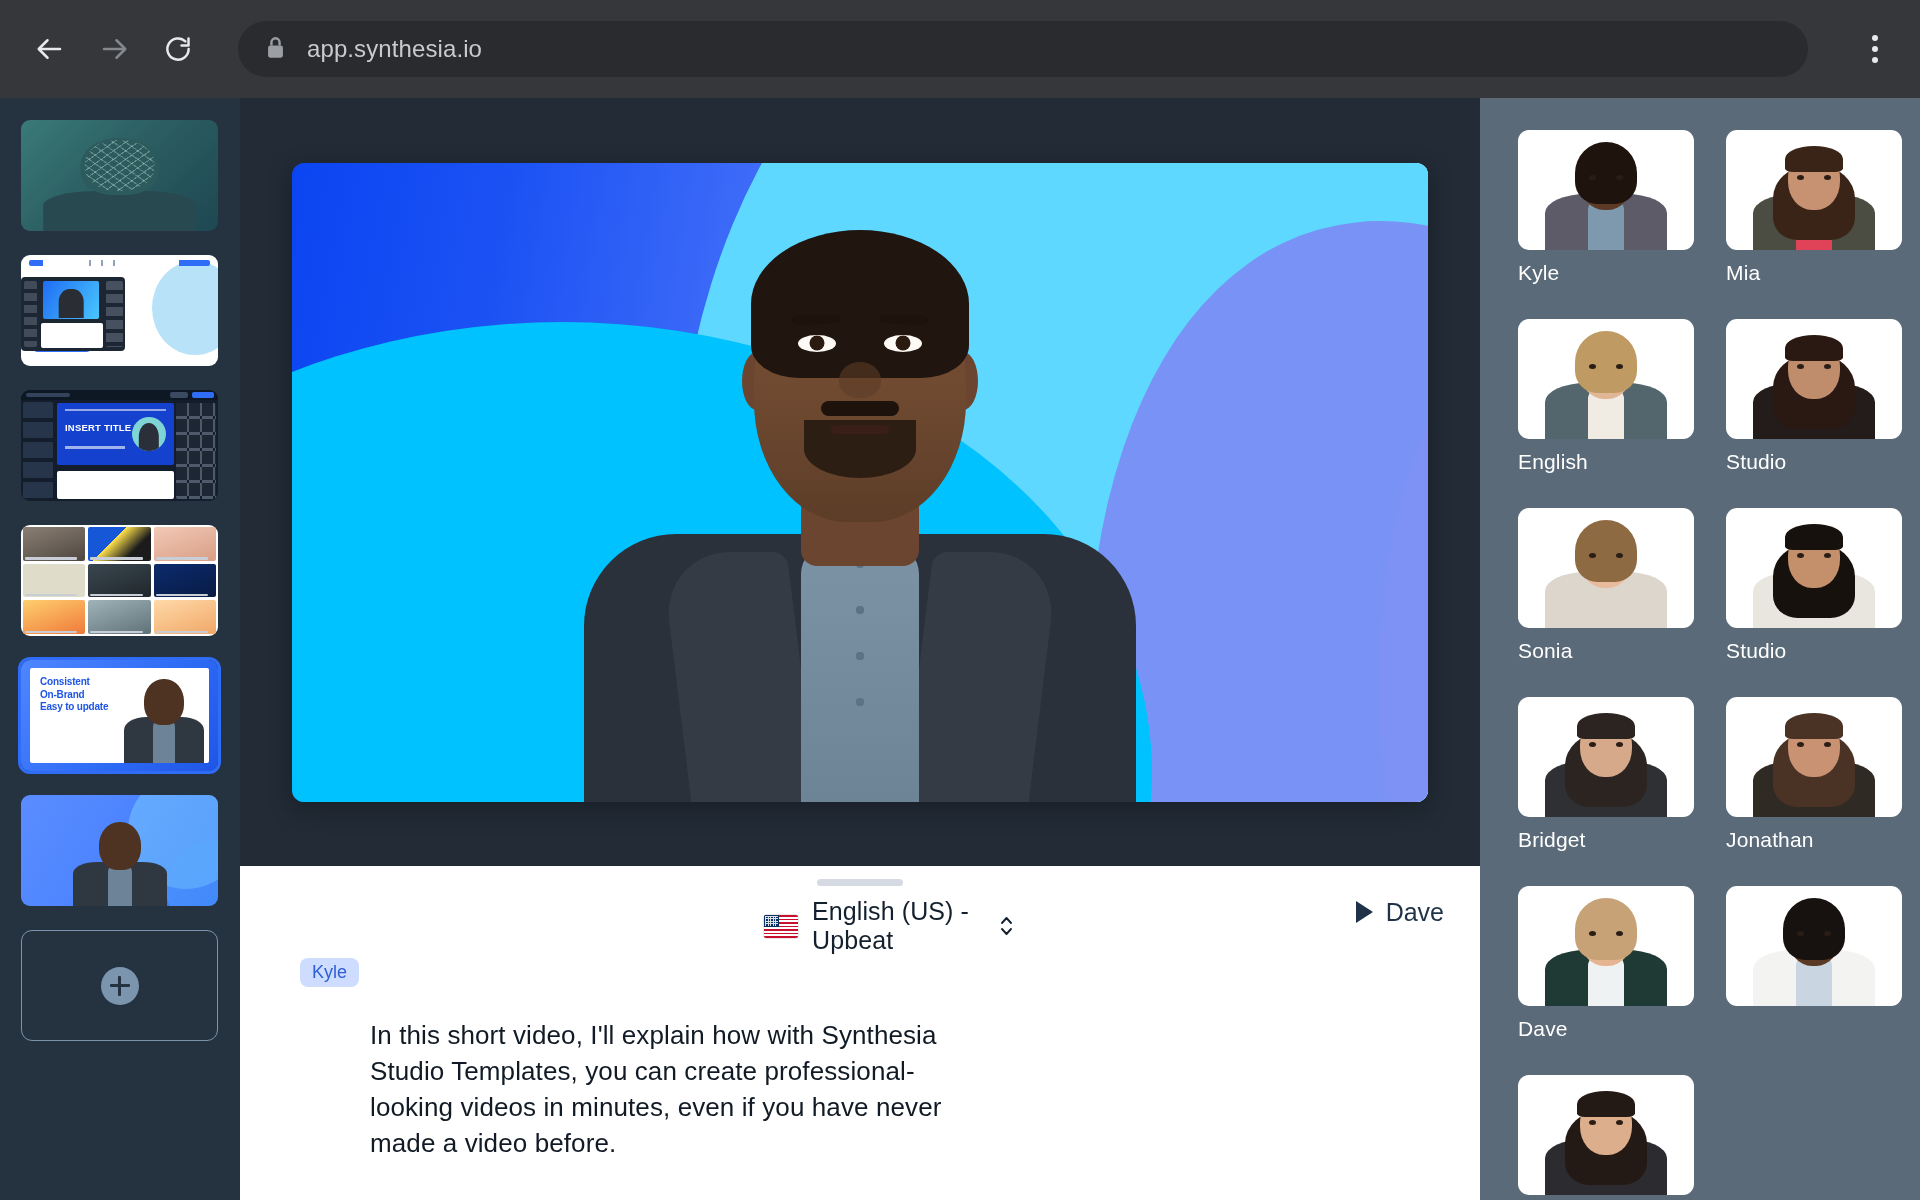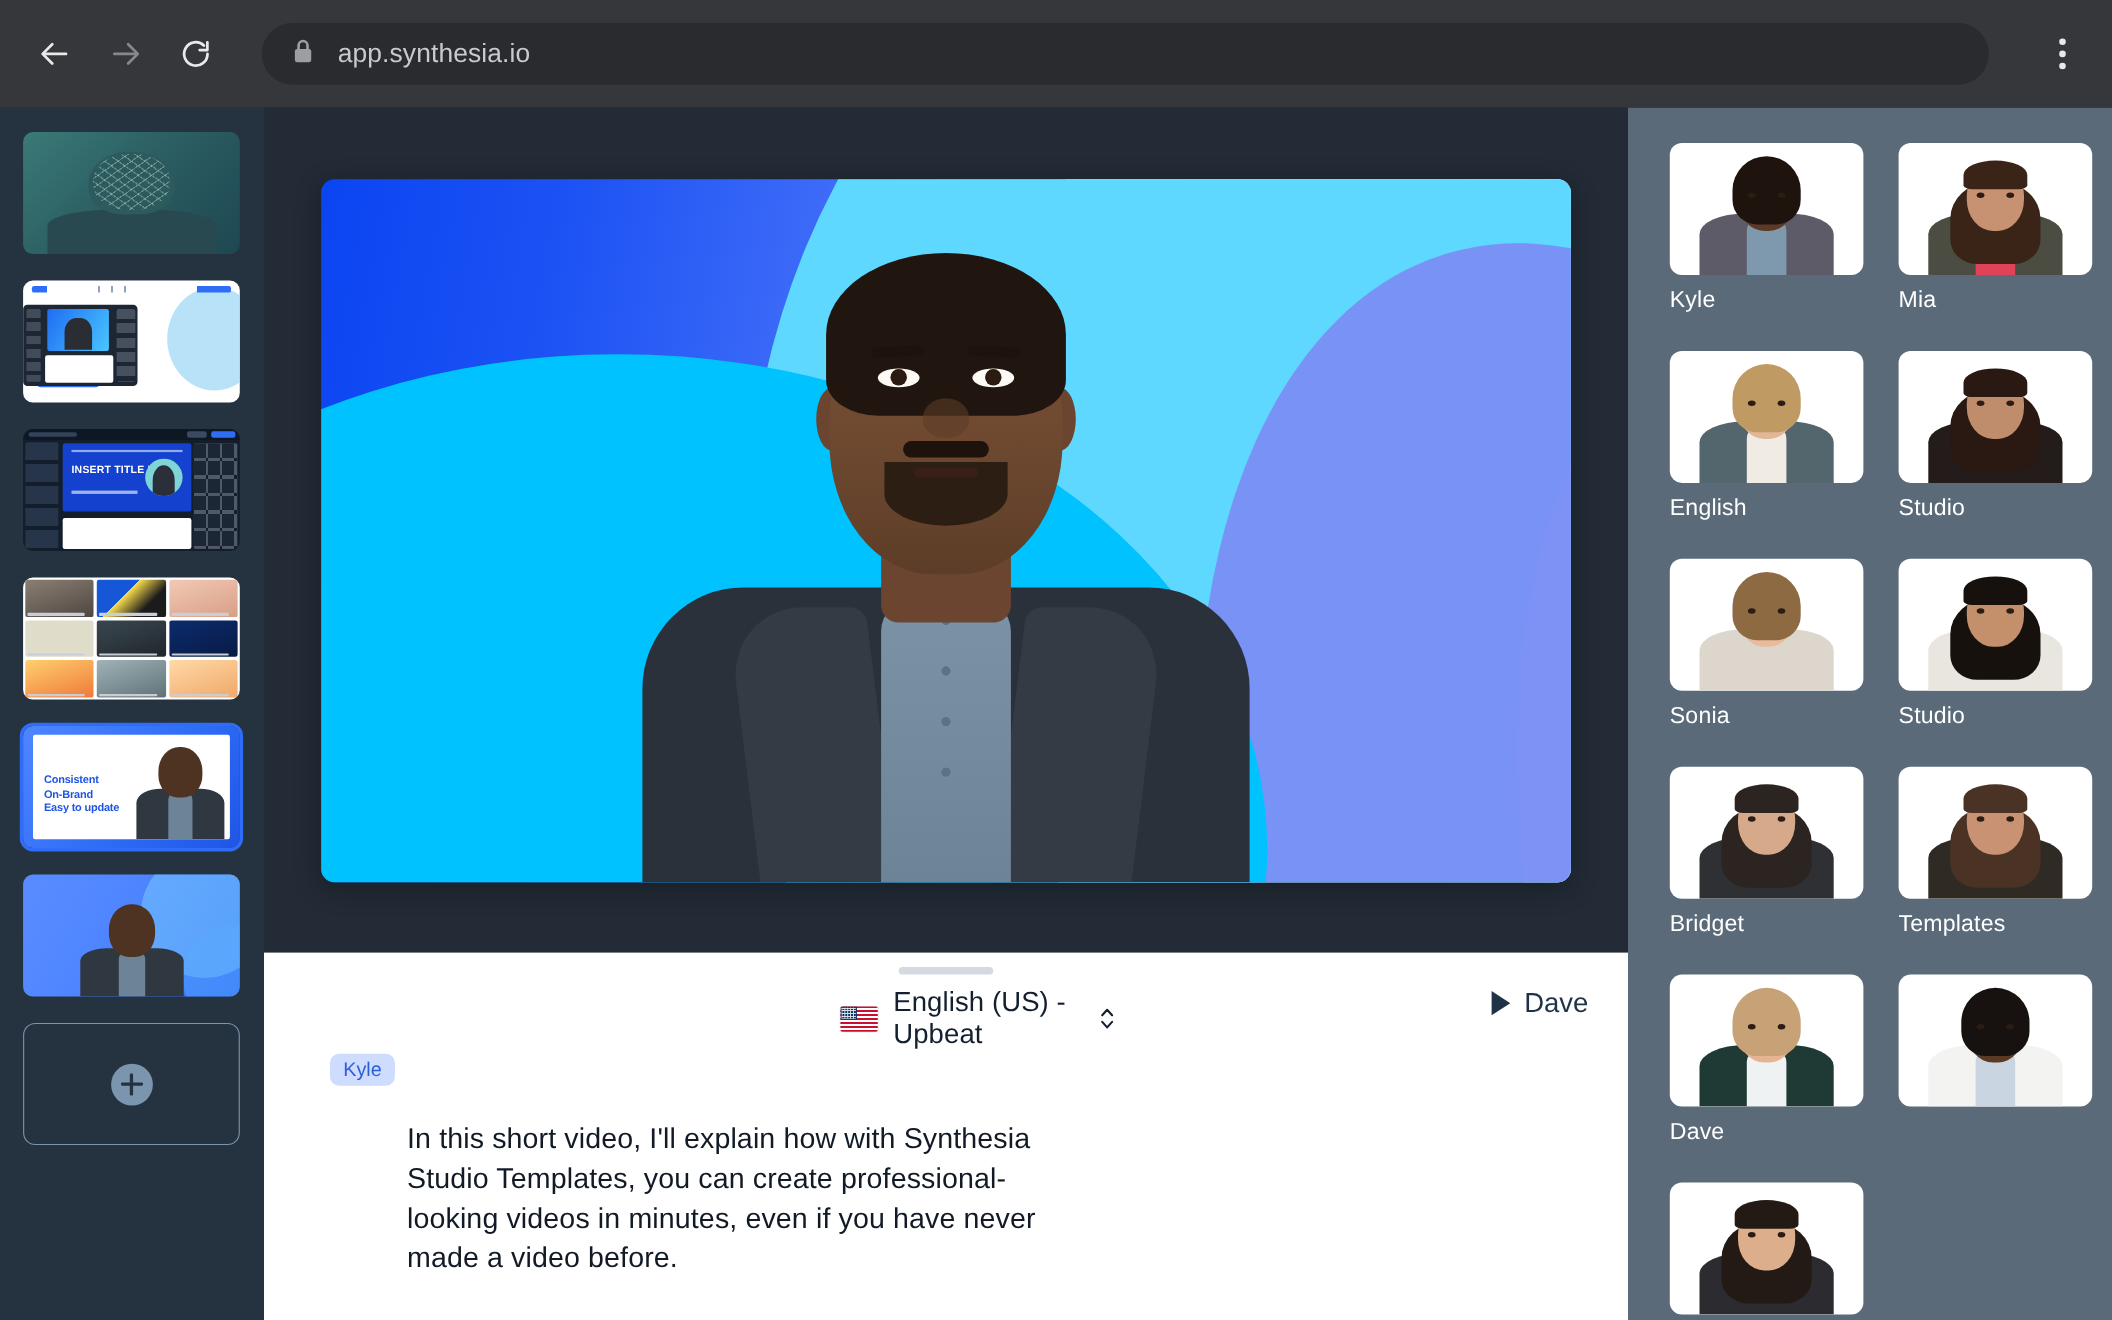--- a/index.html
+++ b/index.html
@@ -162,21 +162,21 @@
   .t3 .panel{position:absolute; left:36px; bottom:2px; right:44px; height:28px; background:#fff; border-radius:2px;}
 
   .t4 { background:#ffffff; }
   .t4 .grid{position:absolute; inset:2px;
             display:grid; grid-template-columns:repeat(3,1fr); grid-template-rows:repeat(3,1fr); gap:3px;}
   .t4 .c{border-radius:2px; position:relative; overflow:hidden;}
   .t4 .c span{position:absolute; left:2px; bottom:1px; right:8px; height:2.5px; background:#c9ced6; border-radius:1px;}
 
   .t5 { background:linear-gradient(130deg,#4f86ff 0%,#2f6df6 55%,#1f55e6 100%); }
   .t5 .card{position:absolute; left:9px; top:8px; right:9px; bottom:8px; background:#fff; border-radius:2px; overflow:hidden;}
-  .t5 .txt{position:absolute; left:10px; top:36px; color:#1f55e6; font-weight:bold; font-size:10px; line-height:12.5px; letter-spacing:-.2px;}
+  .t5 .txt{position:absolute; left:10px; top:8px; color:#1f55e6; font-weight:bold; font-size:10px; line-height:12.5px; letter-spacing:-.2px;}
   .t5 .per{position:absolute; right:4px; bottom:0; width:82px; height:84px;}
   .t5 .per .h{position:absolute; left:50%; top:0; transform:translateX(-50%); width:40px; height:46px;
              border-radius:48% 48% 44% 44%; background:#4e3323;}
   .t5 .per .b{position:absolute; left:50%; bottom:0; transform:translateX(-50%); width:80px; height:46px;
              border-radius:28% 28% 0 0; background:#2f3741;}
   .t5 .per .sh{position:absolute; left:50%; bottom:0; transform:translateX(-50%); width:22px; height:44px;
              background:#6d8397; border-radius:8px 8px 0 0;}
 
   .t6 { background:linear-gradient(120deg,#5a8cff 0%,#4f86ff 40%,#2f6df6 100%); }
   .t6 .arc{position:absolute; right:-26px; top:-22px; width:116px; height:116px;
@@ -769,21 +769,21 @@
       <div class="avatar-card">
         <div class="avatar-img">
           <div class="av-fig">
               <div class="av-body" style="background:#302a24"></div>
               <div class="av-long" style="background:#4a3324"></div>
               <div class="av-face" style="background:#c99272"></div>
               <div class="av-hairF" style="background:#4a3324"></div>
               <div class="av-eyes"></div>
             </div>
         </div>
-        <div class="avatar-name">Templates</div>
+        <div class="avatar-name">Jonathan</div>
       </div>
 
       <div class="avatar-card">
         <div class="avatar-img">
           <div class="av-fig">
               <div class="av-body" style="background:#1f3a35"></div>
               <div class="av-inner" style="background:#eef2f3"></div>
               <div class="av-face" style="background:#e7b491"></div>
               <div class="av-hair" style="background:#c7a277"></div>
               <div class="av-eyes"></div>

